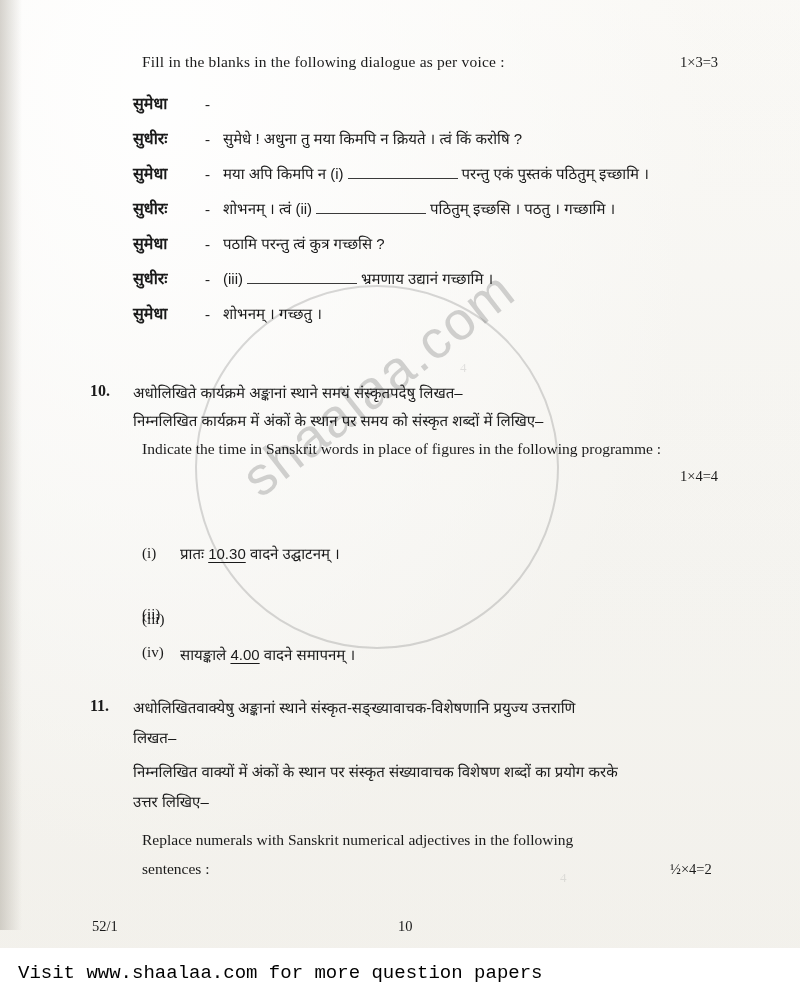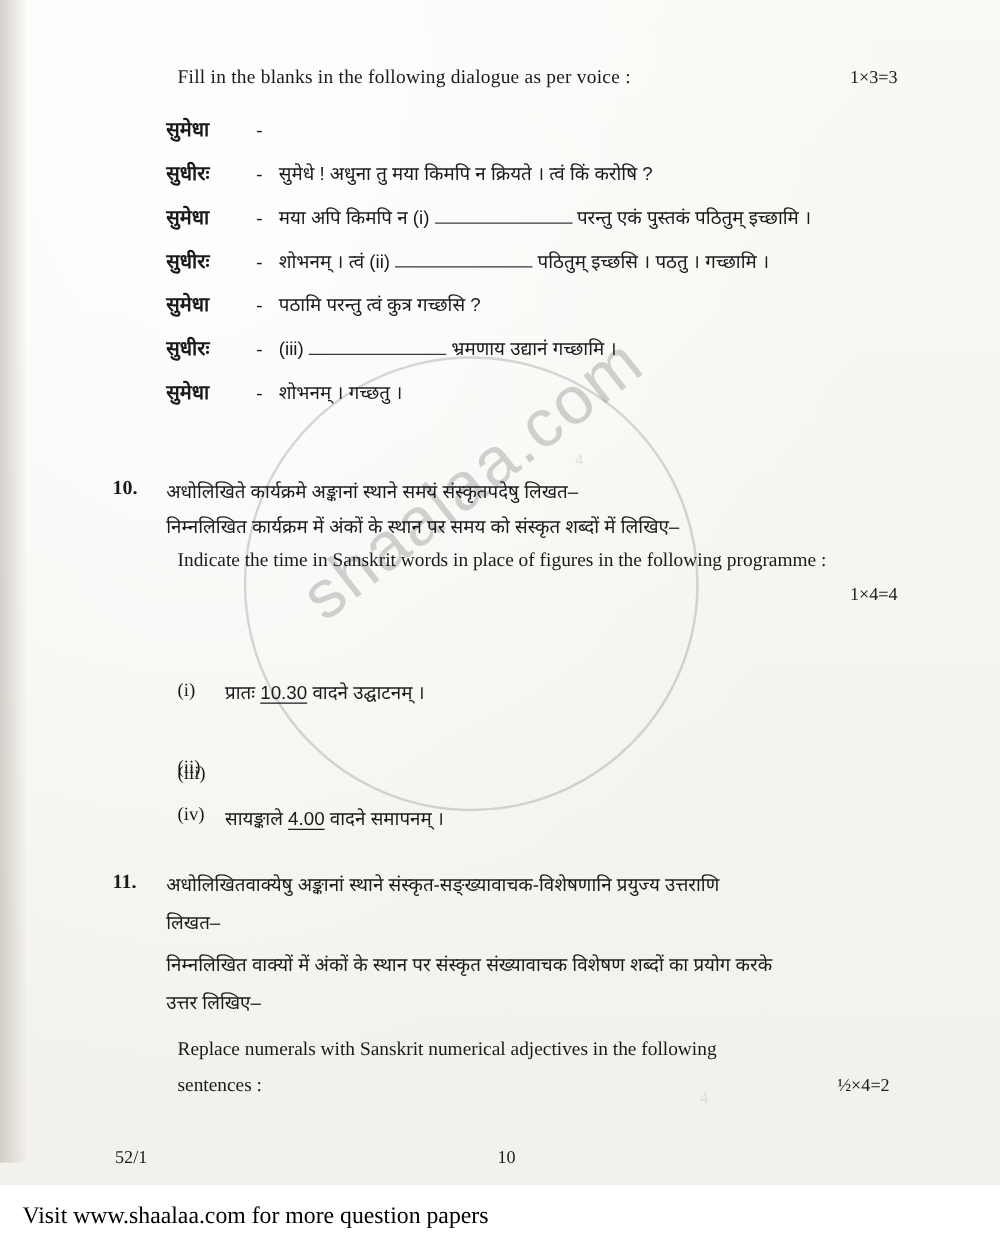--- a/index.html
+++ b/index.html
@@ -186,21 +186,21 @@
     top: 0;
   }
   .banner {
     position: absolute;
     left: 0;
     top: 948px;
     width: 800px;
     height: 49px;
     background: #ffffff;
     color: #000000;
-    font-family: Liberation Serif, serif;
+    font-family: Liberation Mono, monospace;
     font-size: 19px;
     display: flex;
     align-items: center;
     padding-left: 18px;
     box-sizing: border-box;
   }
   .edge-shadow {
     position: absolute;
     left: 0; top: 0;
     width: 22px; height: 930px;

